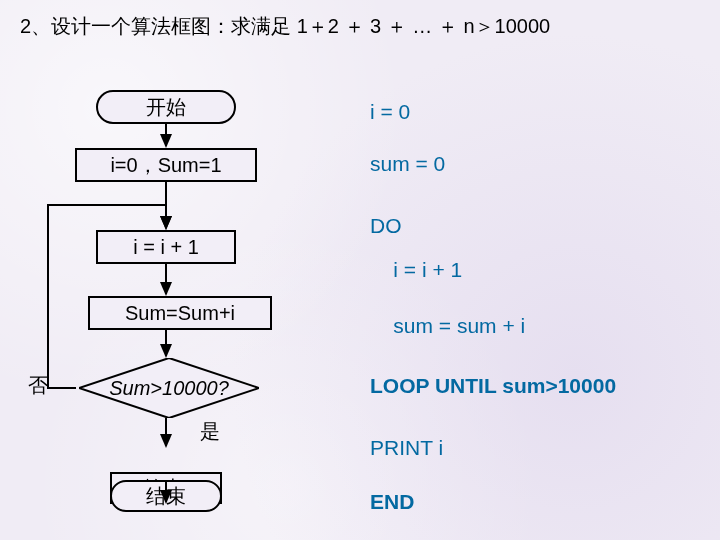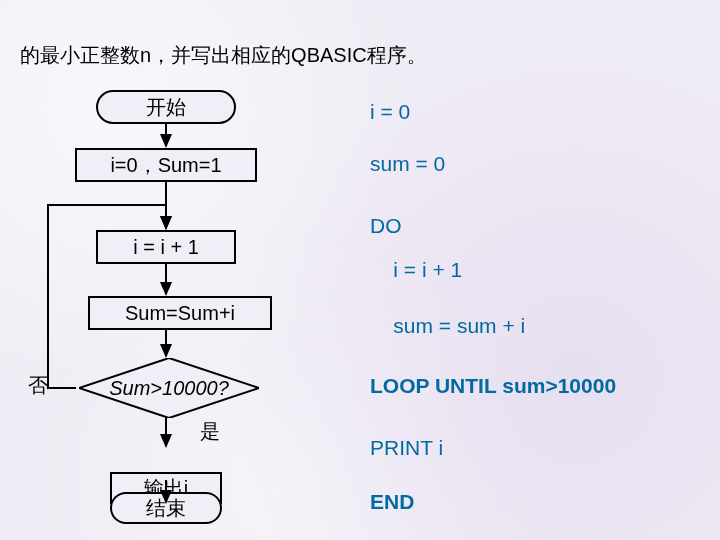--- a/index.html
+++ b/index.html
@@ -55,22 +55,21 @@
     left: 370px;
     font-size: 21px;
     color: #0369a1;
     white-space: pre;
   }
 </style>
 </head>
 <body>
 
 <div class="prompt">
-  <br>
-  <span>的最小正整数n，并写出相应的QBASIC程序。</span>
+  <span>2、设计一个算法框图：求满足 1＋2 ＋ 3 ＋ … ＋ n＞10000</span><br>
 </div>
 
 <div class="box term" style="left:96px; top:90px; width:140px; height:34px;">
   <span>开始</span>
 </div>
 
 <div class="box" style="left:75px; top:148px; width:182px; height:34px;">
   <span>i=0，Sum=1</span>
 </div>
 
@@ -88,21 +87,21 @@
   </svg>
   <div class="lbl">
       <span>Sum&gt;10000?</span>
     </div>
 </div>
 
 <div class="box" style="left:110px; top:472px; width:112px; height:32px;">
   <span>输出i</span>
 </div>
 
-<div class="box term" style="left:110px; top:492px; width:112px; height:32px;">
+<div class="box term" style="left:110px; top:480px; width:112px; height:32px;">
   <span>结束</span>
 </div>
 
 <div class="sidelbl" style="left:28px; top:372px;">否</div>
 <div class="sidelbl" style="left:200px; top:418px;">是</div>
 
 <svg class="arrow" style="left:0;top:0;" width="720" height="540">
   <defs>
     <marker id="ah" markerWidth="8" markerHeight="8" refX="6" refY="3" orient="auto">
       <path d="M0,0 L7,3 L0,6 Z" fill="#000"></path>

